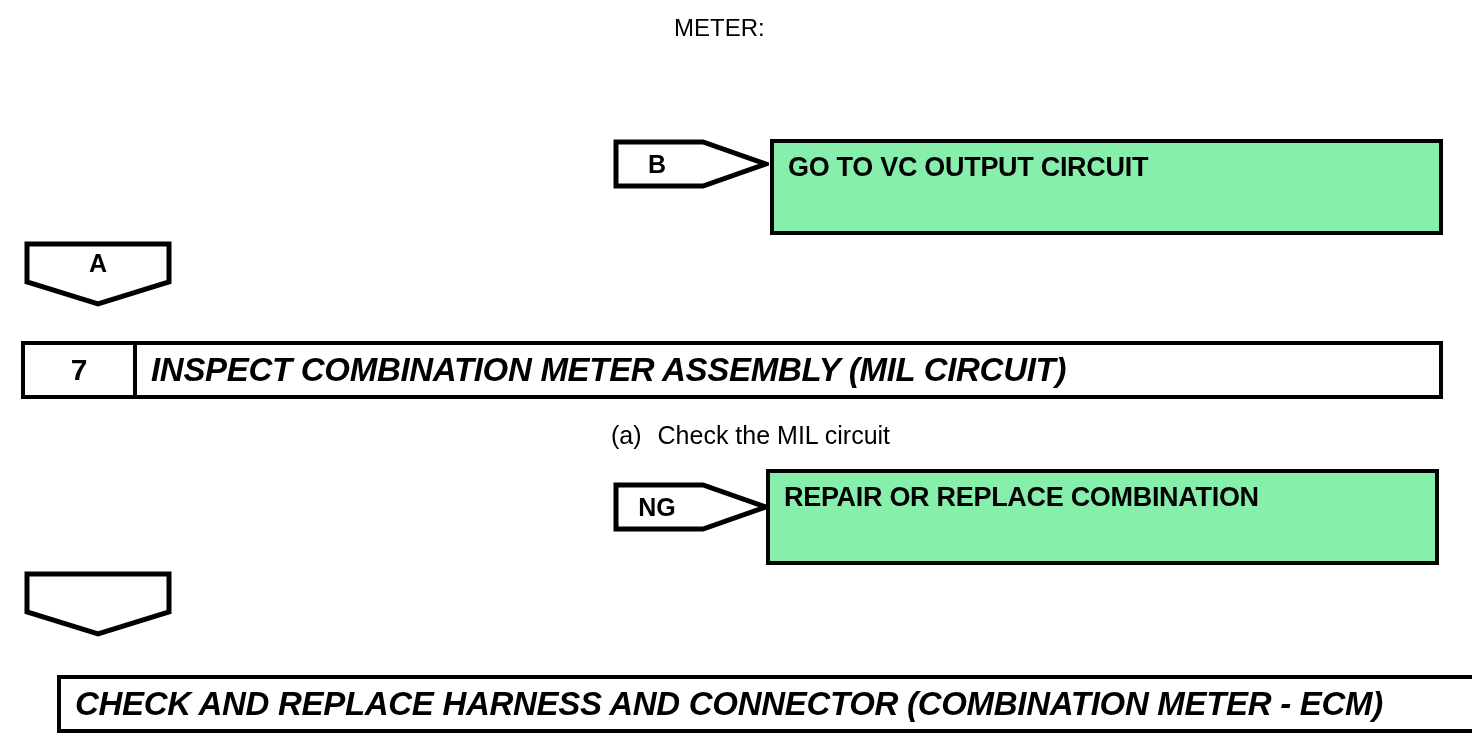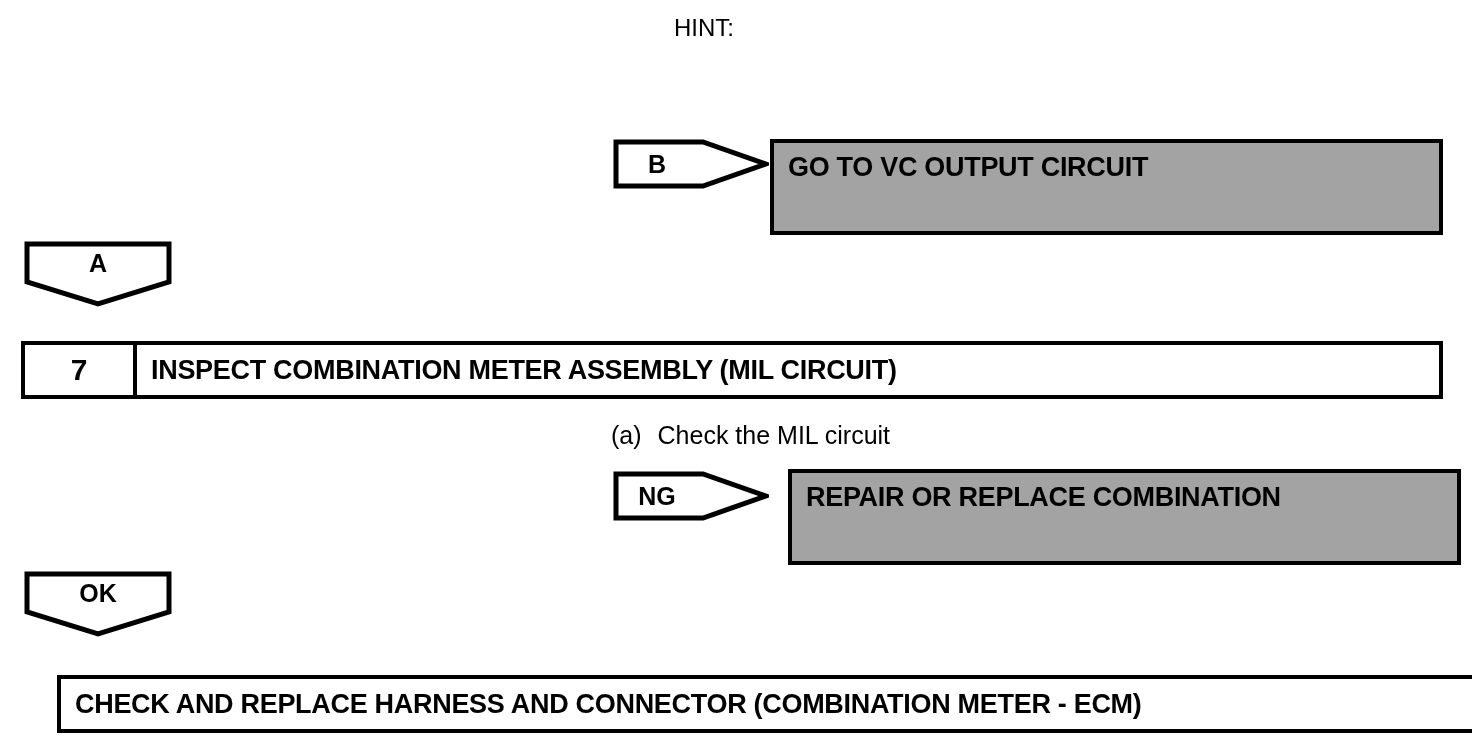--- a/index.html
+++ b/index.html
@@ -46,32 +46,33 @@
     align-items: center;
     justify-content: center;
     font-size: 30px;
     font-weight: 700;
   }
   .bar .bar-text {
     flex: 1;
     display: flex;
     align-items: center;
     padding-left: 14px;
-    font-size: 27px;
+    font-size: 33px;
     font-weight: 700;
     letter-spacing: -0.3px;
     white-space: nowrap;
+    font-style: italic;
   }
 
   
   .result-box {
     position: absolute;
     box-sizing: border-box;
     border: 4px solid #000;
-    background: #a3a3a3;
+    background: #86efac;
     padding: 7px 0 0 14px;
     font-size: 27px;
     font-weight: 700;
     line-height: 35px;
     letter-spacing: -0.3px;
   }
 
   
   .arrow-tag {
     position: absolute;
@@ -119,21 +120,21 @@
     font-size: 25px;
     font-weight: 400;
     white-space: nowrap;
   }
   .substep .substep-marker { margin-right: 16px; }
 </style>
 </head>
 <body>
 
 <div class="hint-block">
-  <div>HINT:</div>
+  <div>METER:</div>
 </div>
 
 <div class="arrow-tag" style="left:613px; top:139px;">
   <svg width="156" height="50" viewBox="0 0 156 50">
     <polygon points="3,3 90,3 153,25 90,47 3,47" fill="#ffffff" stroke="#000000" stroke-width="5" stroke-linejoin="miter"></polygon>
   </svg>
   <span class="tag-label">B</span>
 </div>
 
 <div class="result-box" style="left:770px; top:139px; width:673px; height:96px;">
@@ -149,33 +150,32 @@
 
 <div class="bar" style="left:21px; top:341px; width:1422px; height:58px;">
   <div class="num-cell">7</div>
   <div class="bar-text">INSPECT COMBINATION METER ASSEMBLY (MIL CIRCUIT)</div>
 </div>
 
 <div class="substep" style="left:611px; top:421px;">
   <span class="substep-marker">(a)</span><span>Check the MIL circuit</span>
 </div>
 
-<div class="arrow-tag" style="left:613px; top:471px;">
+<div class="arrow-tag" style="left:613px; top:482px;">
   <svg width="156" height="50" viewBox="0 0 156 50">
     <polygon points="3,3 90,3 153,25 90,47 3,47" fill="#ffffff" stroke="#000000" stroke-width="5" stroke-linejoin="miter"></polygon>
   </svg>
   <span class="tag-label">NG</span>
 </div>
 
-<div class="result-box" style="left:788px; top:469px; width:673px; height:96px;">
+<div class="result-box" style="left:766px; top:469px; width:673px; height:96px;">
   <div>REPAIR OR REPLACE COMBINATION</div>
 </div>
 
 <div class="pent-tag" style="left:24px; top:571px;">
   <svg width="148" height="66" viewBox="0 0 148 66">
     <polygon points="3,3 145,3 145,41 74,63 3,41" fill="#ffffff" stroke="#000000" stroke-width="5" stroke-linejoin="miter"></polygon>
   </svg>
-  <span class="pent-label">OK</span>
 </div>
 
 <div class="bar" style="left:21px; top:675px; width:1422px; height:58px;margin-left:36px;">
   <div class="bar-text" style="padding-left:14px;">CHECK AND REPLACE HARNESS AND CONNECTOR (COMBINATION METER - ECM)</div>
 </div>
 
 </body></html>

